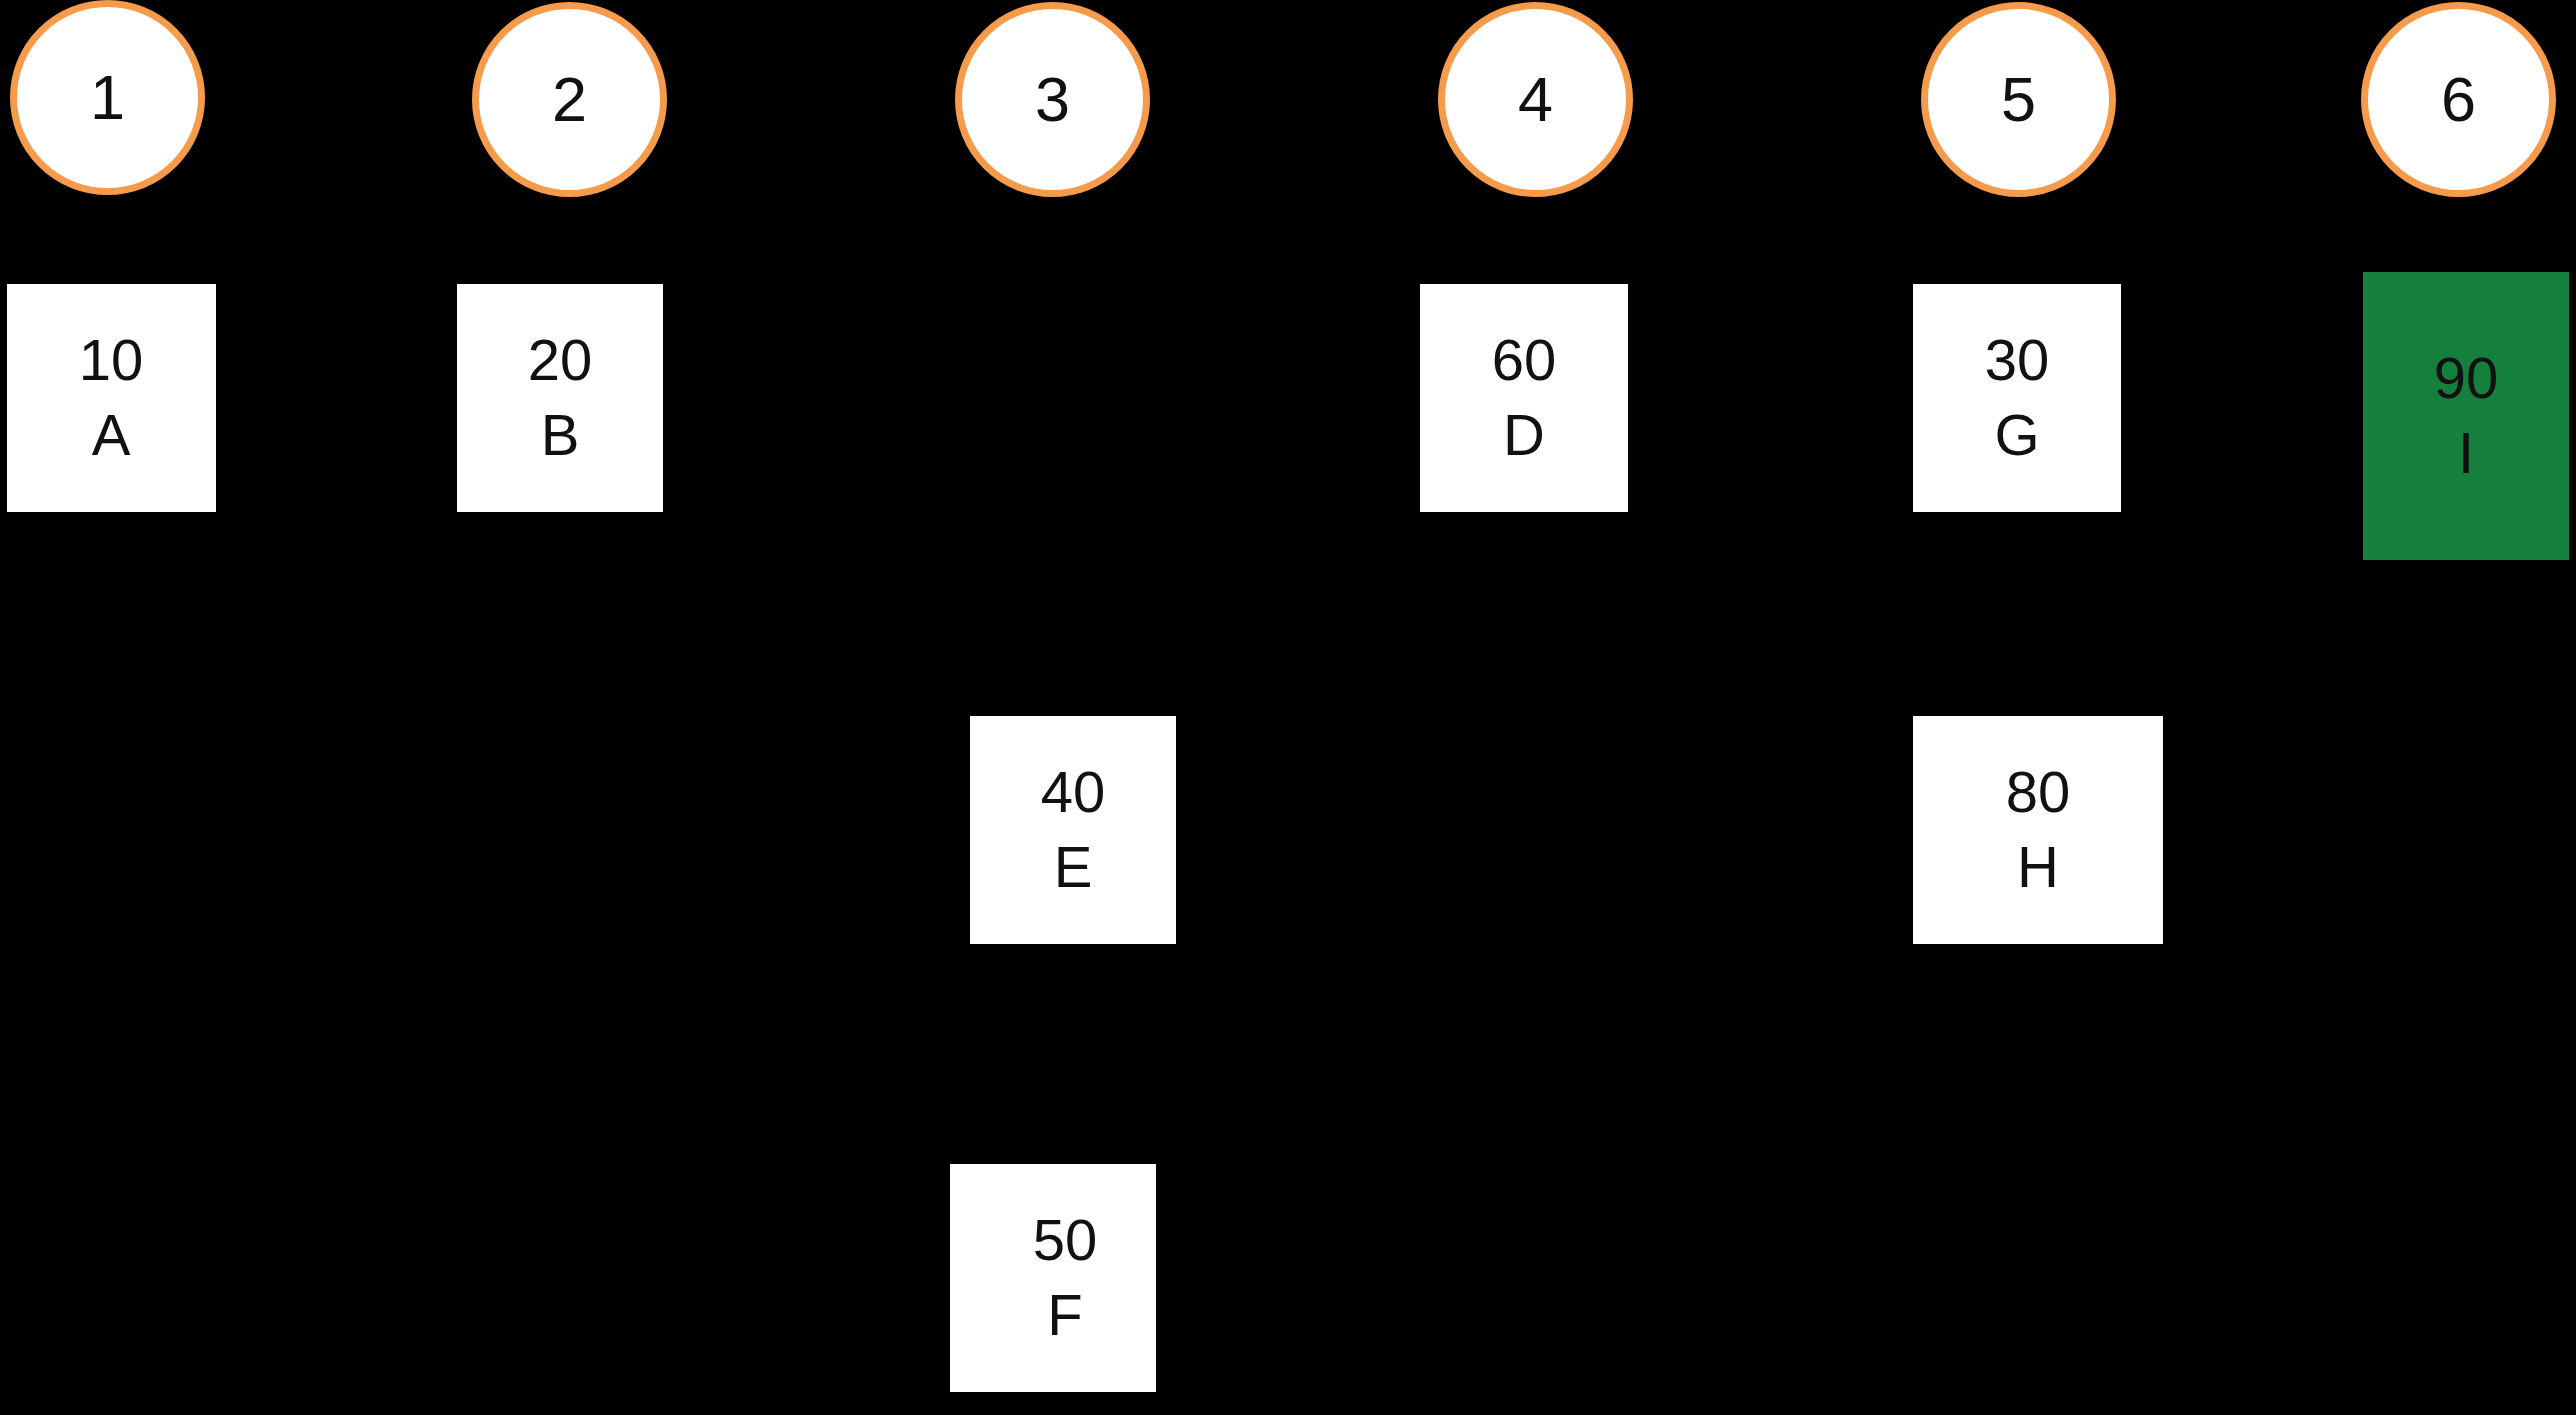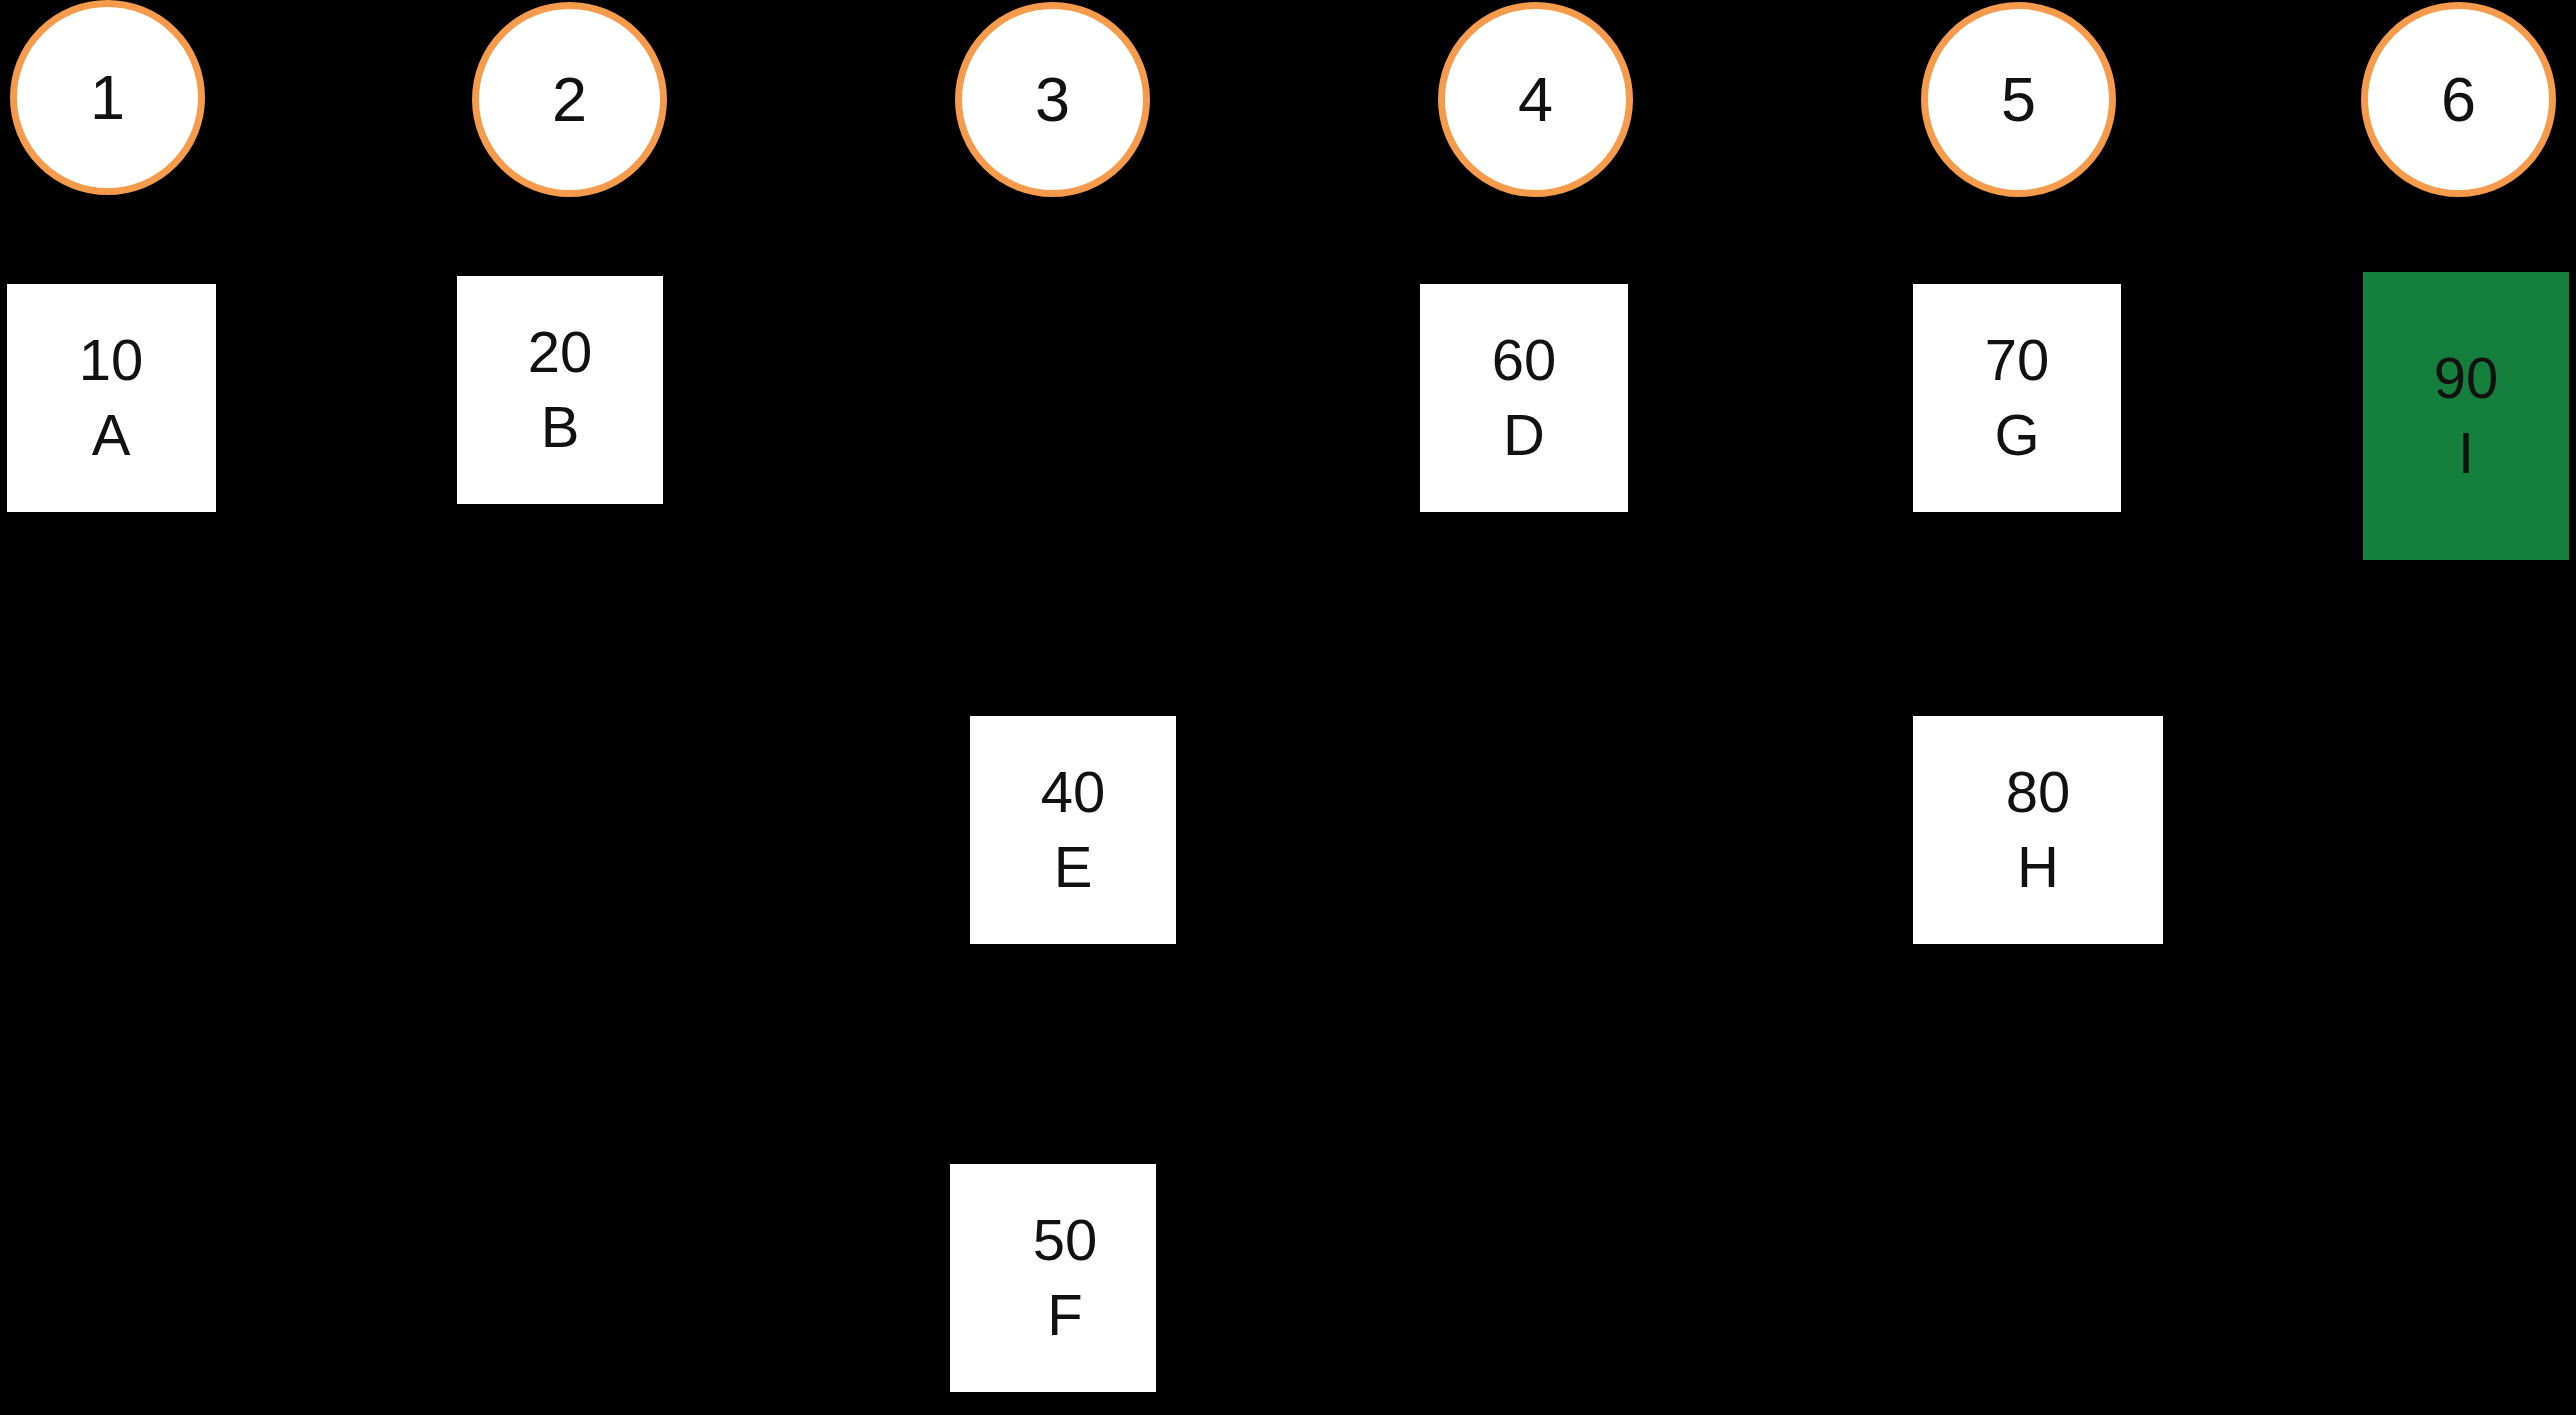--- a/index.html
+++ b/index.html
@@ -90,30 +90,30 @@
     <div class="lane-header" style="left: 1921px; top: 1.6px; border-color: rgb(245, 155, 75); background: rgb(255, 255, 255);">
       <span class="lane-header-label" style="color: rgb(17, 17, 17);">5</span>
     </div>
     <div class="lane-header" style="left: 2361px; top: 1.6px; border-color: rgb(245, 155, 75); background: rgb(255, 255, 255);">
       <span class="lane-header-label" style="color: rgb(17, 17, 17);">6</span>
     </div>
     <div class="task-box" style="left: 6.6px; top: 284px; width: 209px; height: 228px; background: rgb(255, 255, 255);">
       <div class="task-value" style="color: rgb(17, 17, 17);">10</div>
       <div class="task-label" style="color: rgb(17, 17, 17);">A</div>
     </div>
-    <div class="task-box" style="left: 457px; top: 276px; width: 206px; height: 228px; background: rgb(255, 255, 255);">
+    <div class="task-box" style="left: 457px; top: 284px; width: 206px; height: 228px; background: rgb(255, 255, 255);">
       <div class="task-value" style="color: rgb(17, 17, 17);">20</div>
       <div class="task-label" style="color: rgb(17, 17, 17);">B</div>
     </div>
     <div class="task-box" style="left: 1420px; top: 284px; width: 208px; height: 228px; background: rgb(255, 255, 255);">
       <div class="task-value" style="color: rgb(17, 17, 17);">60</div>
       <div class="task-label" style="color: rgb(17, 17, 17);">D</div>
     </div>
     <div class="task-box" style="left: 1913px; top: 284px; width: 208px; height: 228px; background: rgb(255, 255, 255);">
-      <div class="task-value" style="color: rgb(17, 17, 17);">70</div>
+      <div class="task-value" style="color: rgb(17, 17, 17);">30</div>
       <div class="task-label" style="color: rgb(17, 17, 17);">G</div>
     </div>
     <div class="task-box" style="left: 2363px; top: 272px; width: 206px; height: 288px; background: #15803d;">
       <div class="task-value" style="color: rgb(17, 17, 17);">90</div>
       <div class="task-label" style="color: rgb(17, 17, 17);">I</div>
     </div>
     <div class="task-box" style="left: 950px; top: 716px; width: 206px; height: 228px; background: rgb(255, 255, 255); margin-left: 20px;">
       <div class="task-value" style="color: rgb(17, 17, 17);">40</div>
       <div class="task-label" style="color: rgb(17, 17, 17);">E</div>
     </div>

